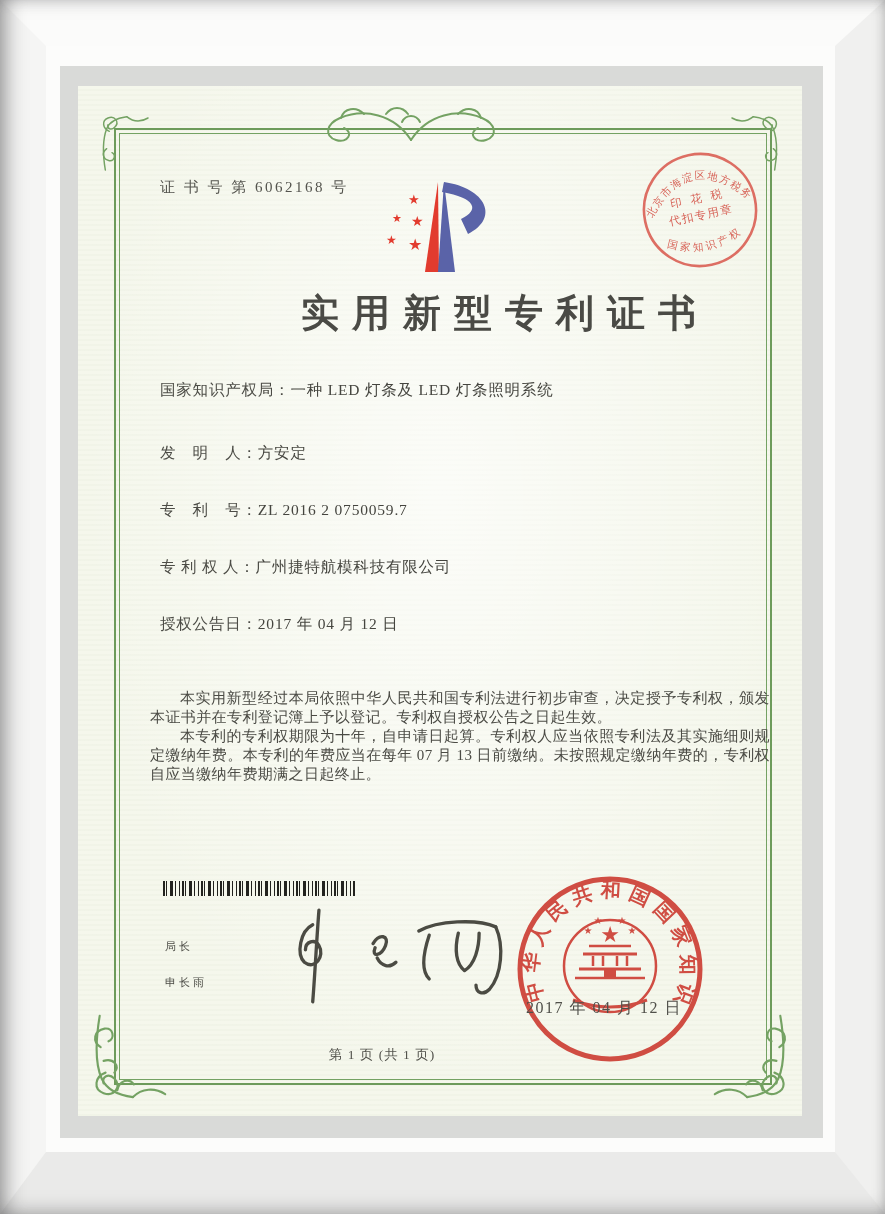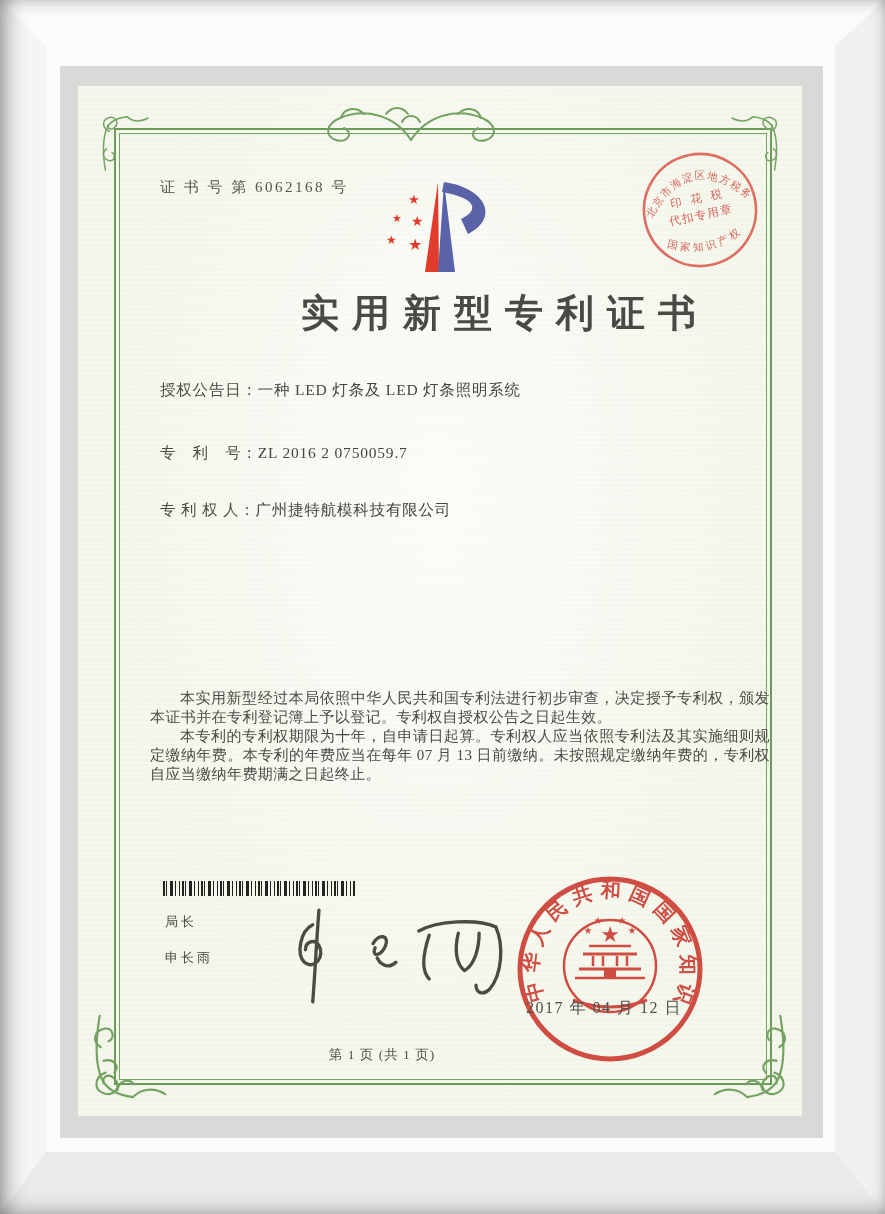--- a/index.html
+++ b/index.html
@@ -47,21 +47,21 @@
   
   .paras{position:absolute;left:72px;top:603px;width:620px;font-size:15px;
       line-height:19px;text-align:justify;color:#4b4b45;letter-spacing:.4px;}
   .paras p{margin:0;text-indent:2em;}
   
   .barcode{position:absolute;left:85px;top:795px;width:192px;height:15px;
       background:repeating-linear-gradient(90deg,
         #23231f 0 2px,#f5f7ec 2px 3px,#23231f 3px 4px,#f5f7ec 4px 7px,
         #23231f 7px 10px,#f5f7ec 10px 12px,#23231f 12px 13px,#f5f7ec 13px 16px,
         #23231f 16px 17px,#f5f7ec 17px 19px);}
-  .signer{position:absolute;left:87px;top:818px;font-size:13px;color:#4a4a44;letter-spacing:3px;line-height:36px;}
+  .signer{position:absolute;left:87px;top:842px;font-size:11px;color:#4a4a44;letter-spacing:3px;line-height:36px;}
   .signature{position:absolute;left:190px;top:818px;width:260px;height:104px;}
   .seal{position:absolute;left:437px;top:788px;width:190px;height:190px;opacity:.9;}
   .seal-date{position:absolute;left:448px;top:912px;width:260px;font-size:16px;
       letter-spacing:1.5px;color:#50504a;z-index:5;}
   .footer{position:absolute;left:36px;top:960px;width:536px;text-align:center;
       font-size:13.5px;color:#52524c;letter-spacing:1px;}
   .stroke-g{fill:none;stroke:#74a263;stroke-width:2.2;stroke-linecap:round;}
   .sig-stroke{fill:none;stroke:#4b4b43;stroke-width:3.2;stroke-linecap:round;stroke-linejoin:round;}
 </style>
 </head>
@@ -156,27 +156,33 @@
         </text>
         <text x="66" y="58" font-size="11.5" fill="#d5574c" text-anchor="middle" letter-spacing="3">印 花 税</text>
         <text x="66" y="75" font-size="11.5" fill="#d5574c" text-anchor="middle" letter-spacing="1.5">代扣专用章</text>
       </svg>
     </div>
 
     <div class="title">实用新型专利证书</div>
 
     <div class="fields">
       <div class="field">
-        <span class="lab">授权公告日：</span><span class="val">一种 LED 灯条及 LED 灯条照明系统</span>
+        <span class="lab">国家知识产权局：</span><span class="val">一种 LED 灯条及 LED 灯条照明系统</span>
+      </div>
+      <div class="field">
+        <span class="lab">发　明　人：</span><span class="val">方安定</span>
       </div>
       <div class="field">
         <span class="lab">专　利　号：</span><span class="val">ZL 2016 2 0750059.7</span>
       </div>
       <div class="field">
         <span class="lab">专 利 权 人：</span><span class="val">广州捷特航模科技有限公司</span>
+      </div>
+      <div class="field">
+        <span class="lab">授权公告日：</span><span class="val">2017 年 04 月 12 日</span>
       </div>
     </div>
 
     <div class="paras">
       <p>本实用新型经过本局依照中华人民共和国专利法进行初步审查，决定授予专利权，颁发本证书并在专利登记簿上予以登记。专利权自授权公告之日起生效。</p>
       <p>本专利的专利权期限为十年，自申请日起算。专利权人应当依照专利法及其实施细则规定缴纳年费。本专利的年费应当在每年 07 月 13 日前缴纳。未按照规定缴纳年费的，专利权自应当缴纳年费期满之日起终止。</p>
     </div>
 
     <div class="barcode"></div>
 

